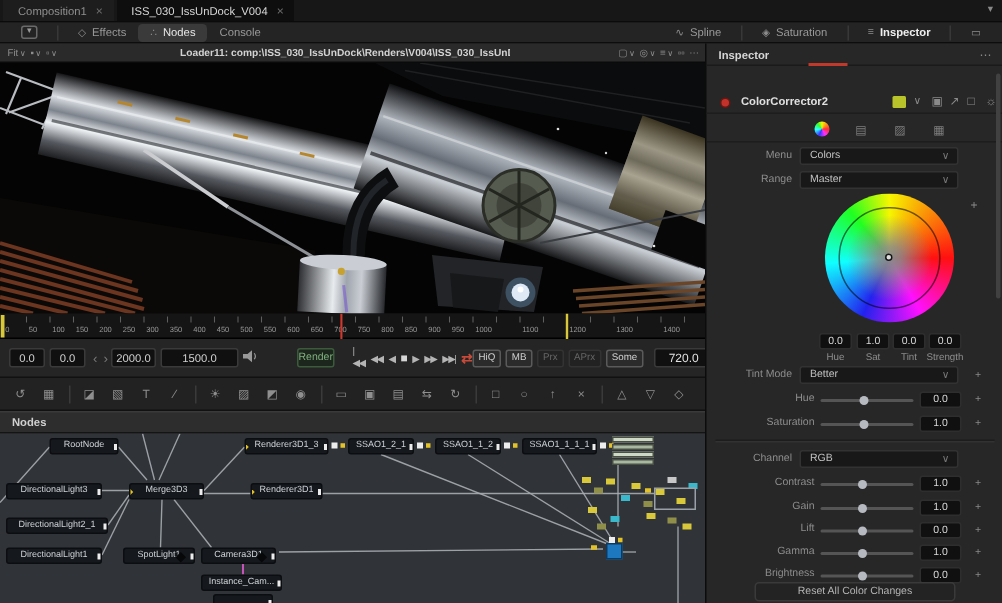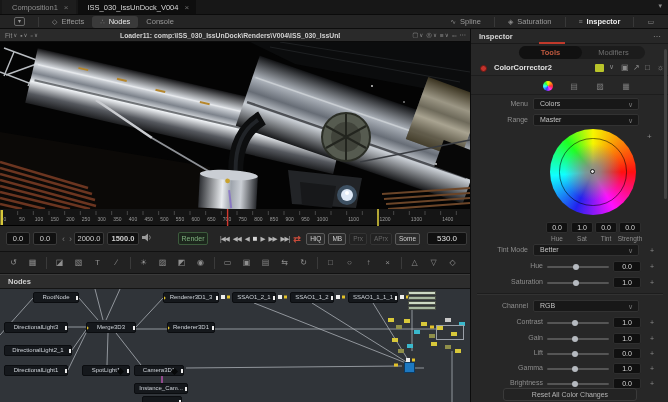--- a/index.html
+++ b/index.html
@@ -376,21 +376,21 @@
       </svg>
   </div>
 
   <div class="transport">
     <span id="tr-fields" style="display:flex;align-items:center;">
         <div class="tfield" style="width: 24px;">0.0</div>
         <div class="tfield" style="width: 24px;">0.0</div>
         <span class="chev">‹</span>
         <span class="chev">›</span>
         <div class="tfield" style="width: 30px;">2000.0</div>
-        <div class="tfield" style="width: 32px; font-weight: bold;">1500.0</div>
+        <div class="tfield" style="width: 52px;">1500.0</div>
         <span><svg width="10" height="9" viewBox="0 0 10 9">
             <polygon points="0,3 3,3 6,0.5 6,8.5 3,6 0,6" fill="#9a9a9a"></polygon>
             <path d="M7.5,2.5 q1.5,2 0,4" stroke="#9a9a9a" fill="none" stroke-width="0.8"></path>
           </svg></span>
       </span>
     <div class="renderbtn">Render</div>
     <div class="tbtns" id="tr-btns">
         <span class="tb">|◀◀</span>
         <span class="tb">◀◀</span>
         <span class="tb">◀</span>
@@ -401,21 +401,21 @@
         <span class="tb loop">⇄</span>
       </div>
     <div class="rightcluster">
       <span id="tr-toggles" style="display:flex;gap:3px;">
           <div class="tgl on">HiQ</div>
           <div class="tgl on">MB</div>
           <div class="tgl off">Prx</div>
           <div class="tgl off">APrx</div>
           <div class="tgl on">Some</div>
         </span>
-      <div class="curframe">530.0</div>
+      <div class="curframe">720.0</div>
     </div>
   </div>
 
   <div class="toolsrow" id="toolsrow">
       <div class="ticon">↺</div>
       <div class="ticon">▦</div>
       <div class="tsep"></div>
       <div class="ticon">◪</div>
       <div class="ticon">▧</div>
       <div class="ticon">T</div>
@@ -516,24 +516,20 @@
         <div class="mini" style="left: 398px; top: 60px; background: rgb(143, 143, 74);"></div>
         <div class="minibox" style="left: 436px; top: 36px; width: 28px; height: 15px;"></div>
       </div>
   </div>
 
   <div class="inspector">
     <div class="ihead">
       <span class="t">Inspector</span>
       <span class="dots">⋯</span>
     </div>
-    <div class="seg">
-      <div class="s1">Tools</div>
-      <div class="s2">Modifiers</div>
-    </div>
     <div class="noderow">
       <div class="dot"></div>
       <div class="nname">ColorCorrector2</div>
       <div class="chip" style="background: rgb(185, 196, 42);"></div>
       <div class="nchev">∨</div>
       <span id="nrico"><span class="nrico" style="left: 150px;">▣</span><span class="nrico" style="left: 162px;">↗</span><span class="nrico" style="left: 174px;">□</span><span class="nrico" style="left: 186px;">☼</span></span>
     </div>
     <div class="icontabs" id="icontabs">
         <div class="itab" style="left: 68px;"><span class="miniwheel"></span></div>
         <div class="itab" style="left: 94px;"><span>▤</span></div>

